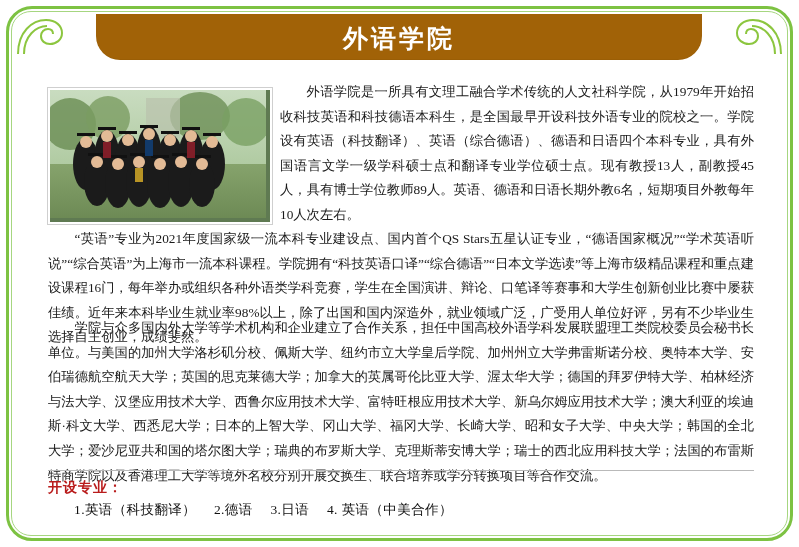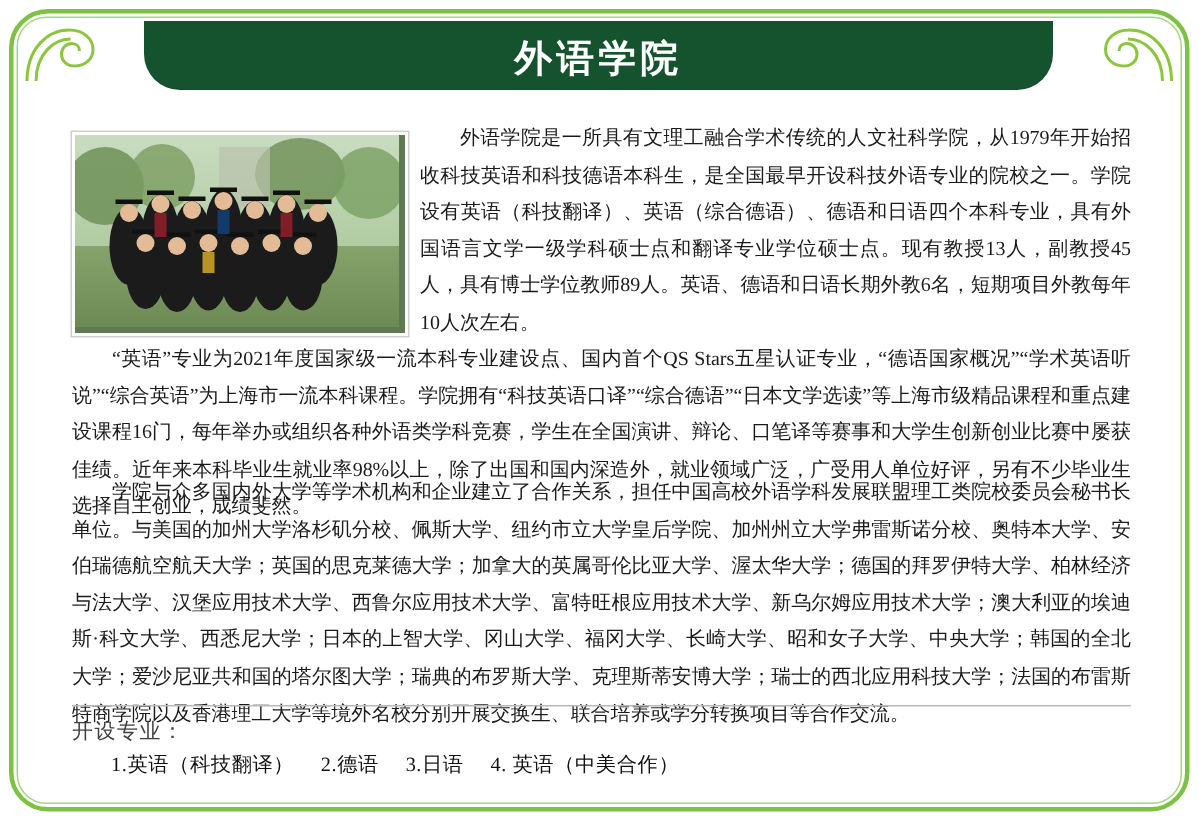--- a/index.html
+++ b/index.html
@@ -51,21 +51,21 @@
   .orn-tl { left: 14px; top: 14px; }
   .orn-tr { right: 14px; top: 14px; transform: scaleX(-1); }
 
   
   .banner {
     position: absolute;
     left: 96px;
     top: 14px;
     width: 606px;
     height: 46px;
-    background: #14532d;
+    background: #a16207;
     border-radius: 0 0 24px 24px;
     box-shadow: inset 0 -1px 0 rgba(0,0,0,0.04);
   }
   .banner-title {
     position: absolute;
     left: 0;
     right: 0;
     top: 8px;
     text-align: center;
     color: #ffffff;
@@ -132,23 +132,23 @@
     bottom: 8px;
     width: 706px;
   }
   .footer-divider {
     width: 706px;
     height: 1px;
     background: #b9b9b9;
     margin-bottom: 8px;
   }
   .footer-title {
-    color: #404040;
+    color: #b91c1c;
     font-size: 14px;
-    font-weight: normal;
+    font-weight: bold;
     font-family: "Liberation Serif", serif;
     letter-spacing: 1px;
     margin-bottom: 4px;
   }
   .footer-list {
     color: #111111;
     font-size: 13.5px;
     font-family: "Liberation Serif", serif;
     letter-spacing: 0.4px;
     margin-left: 26px;

